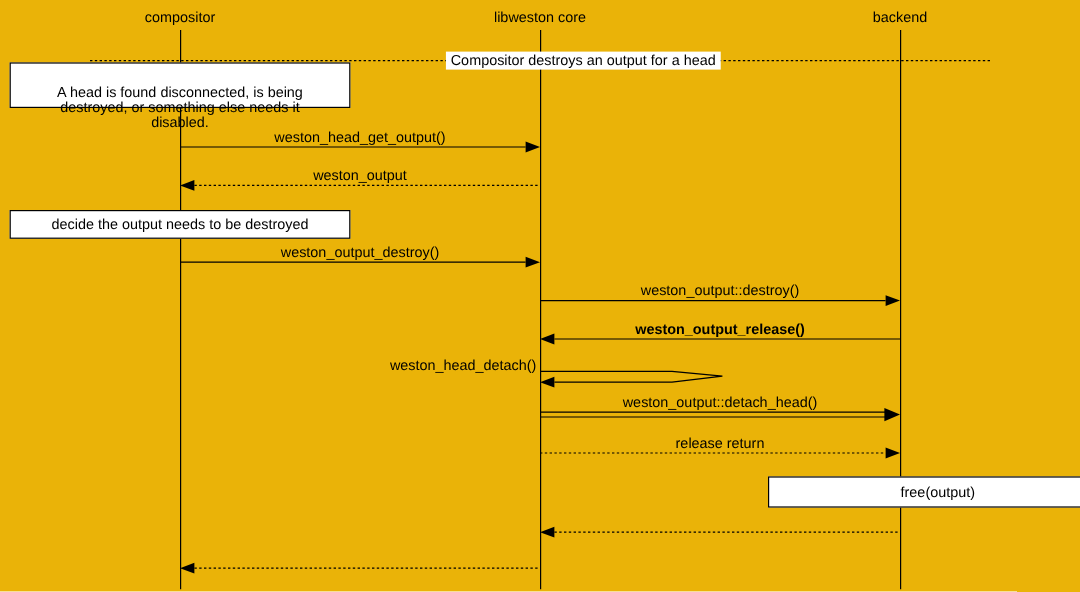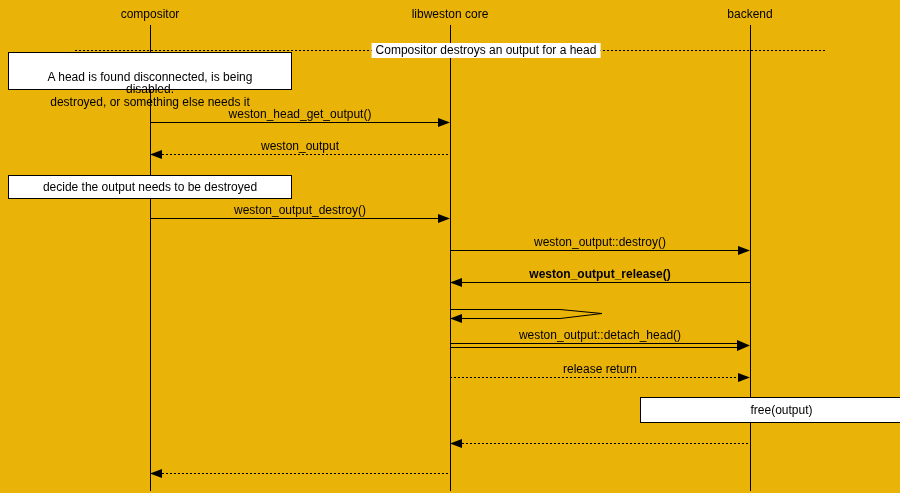--- a/index.html
+++ b/index.html
@@ -95,27 +95,28 @@
   </svg>
 
   <div class="plabel" style="left:150px; top:6px;">compositor</div>
   <div class="plabel" style="left:450px; top:6px;">libweston core</div>
   <div class="plabel" style="left:750px; top:6px;">backend</div>
 
   <div class="divlabel" style="left:450px; top:43px;margin-left:36px;">Compositor destroys an output for a head</div>
 
   <div class="note" style="left:8px; top:52px; width:284px; height:38px; padding-top:18px;">
     <div class="ln">A head is found disconnected, is being</div>
+    <div class="ln">destroyed, or something else needs it</div>
     <div class="ln">disabled.</div>
-    <div class="ln">destroyed, or something else needs it</div>
   </div>
   <div class="note oneline-a" style="left:8px; top:175px; width:284px;">decide the output needs to be destroyed</div>
   <div class="note oneline-b" style="left:608px; top:397px; width:283px;">free(output)</div>
 
   <div class="mlabel" style="left:300px; top:107px;">weston_head_get_output()</div>
   <div class="mlabel" style="left:300px; top:139px;">weston_output</div>
   <div class="mlabel" style="left:300px; top:203px;">weston_output_destroy()</div>
   <div class="mlabel" style="left:600px; top:235px;">weston_output::destroy()</div>
   <div class="mlabel" style="left:600px; top:267px;font-weight:bold;">weston_output_release()</div>
+  <div class="mlabel anchor-right" style="right:453px; top:297px;">weston_head_detach()</div>
   <div class="mlabel" style="left:600px; top:328px;">weston_output::detach_head()</div>
   <div class="mlabel" style="left:600px; top:362px;">release return</div>
 
 </div>
 
 </body></html>

